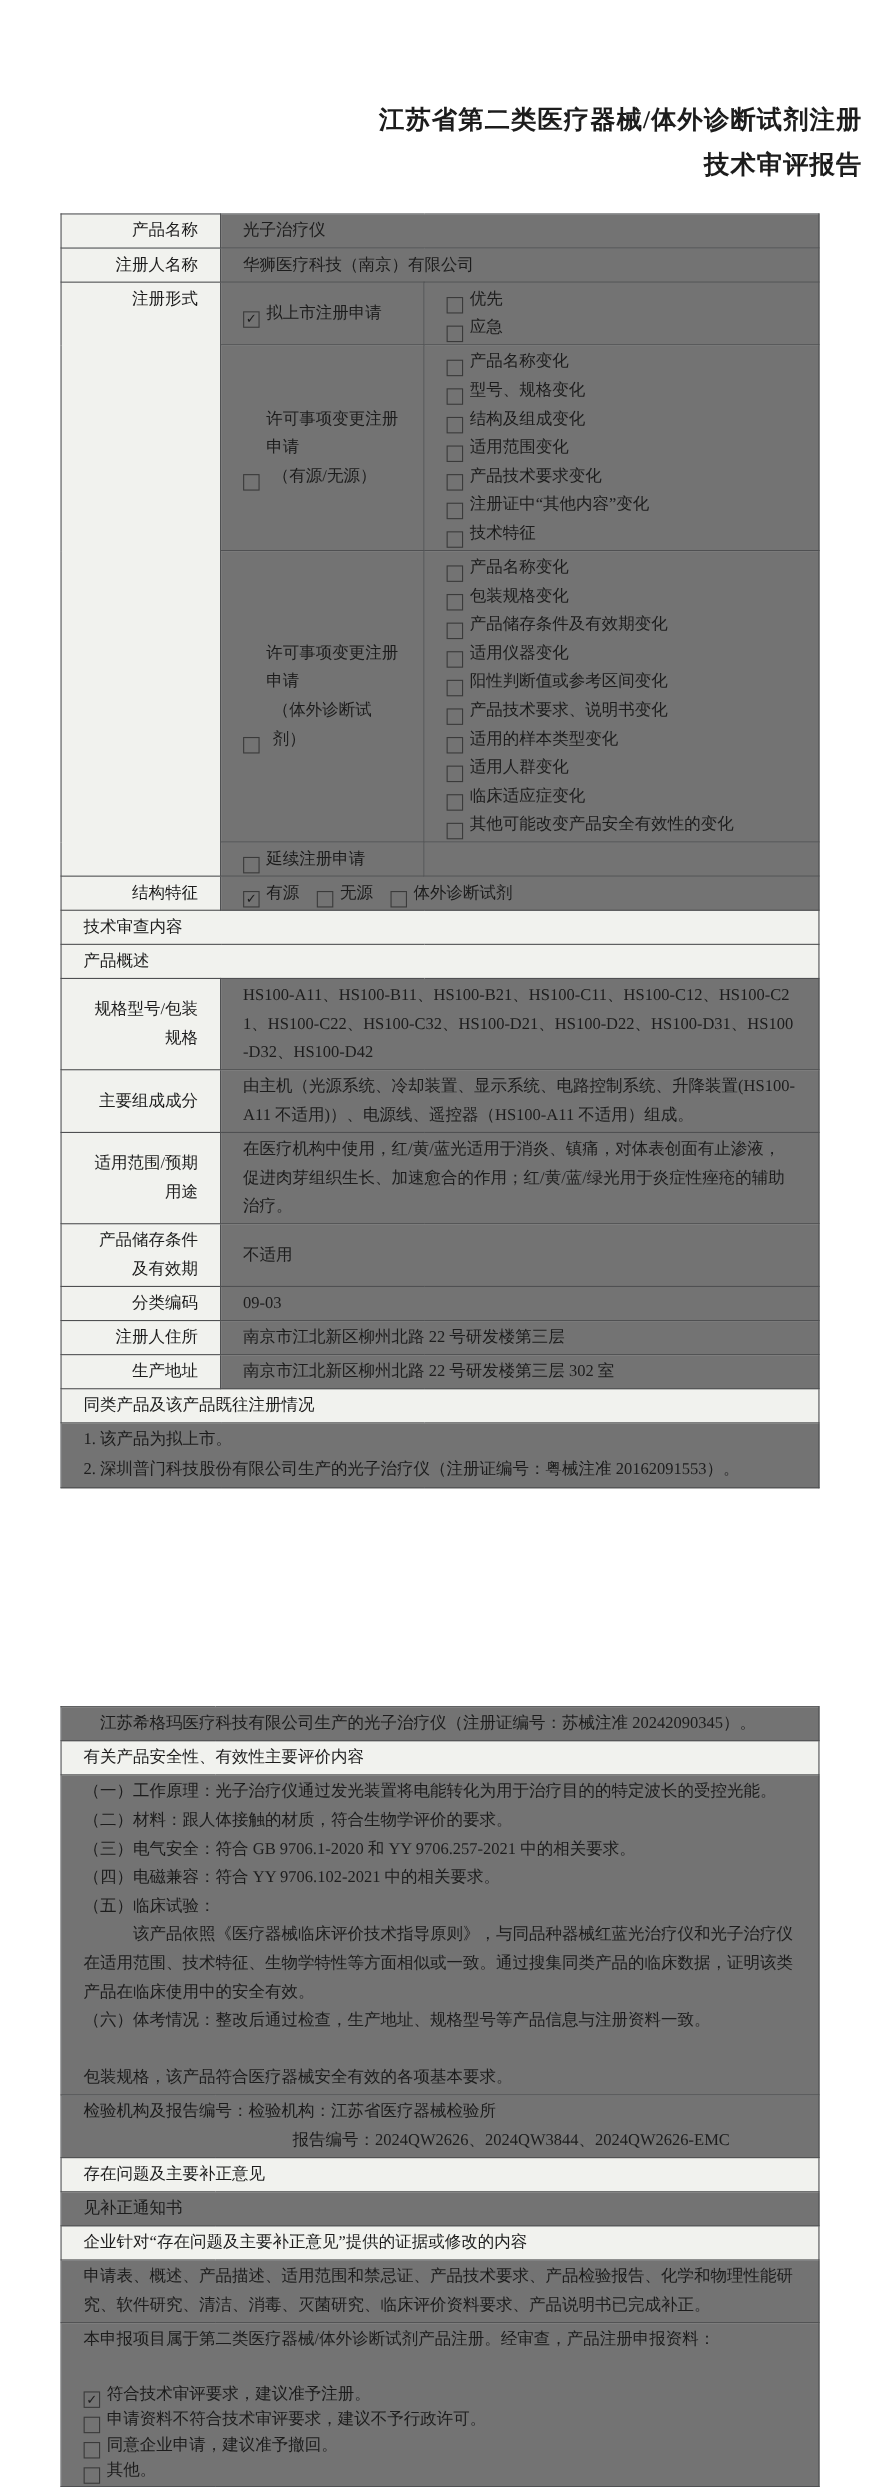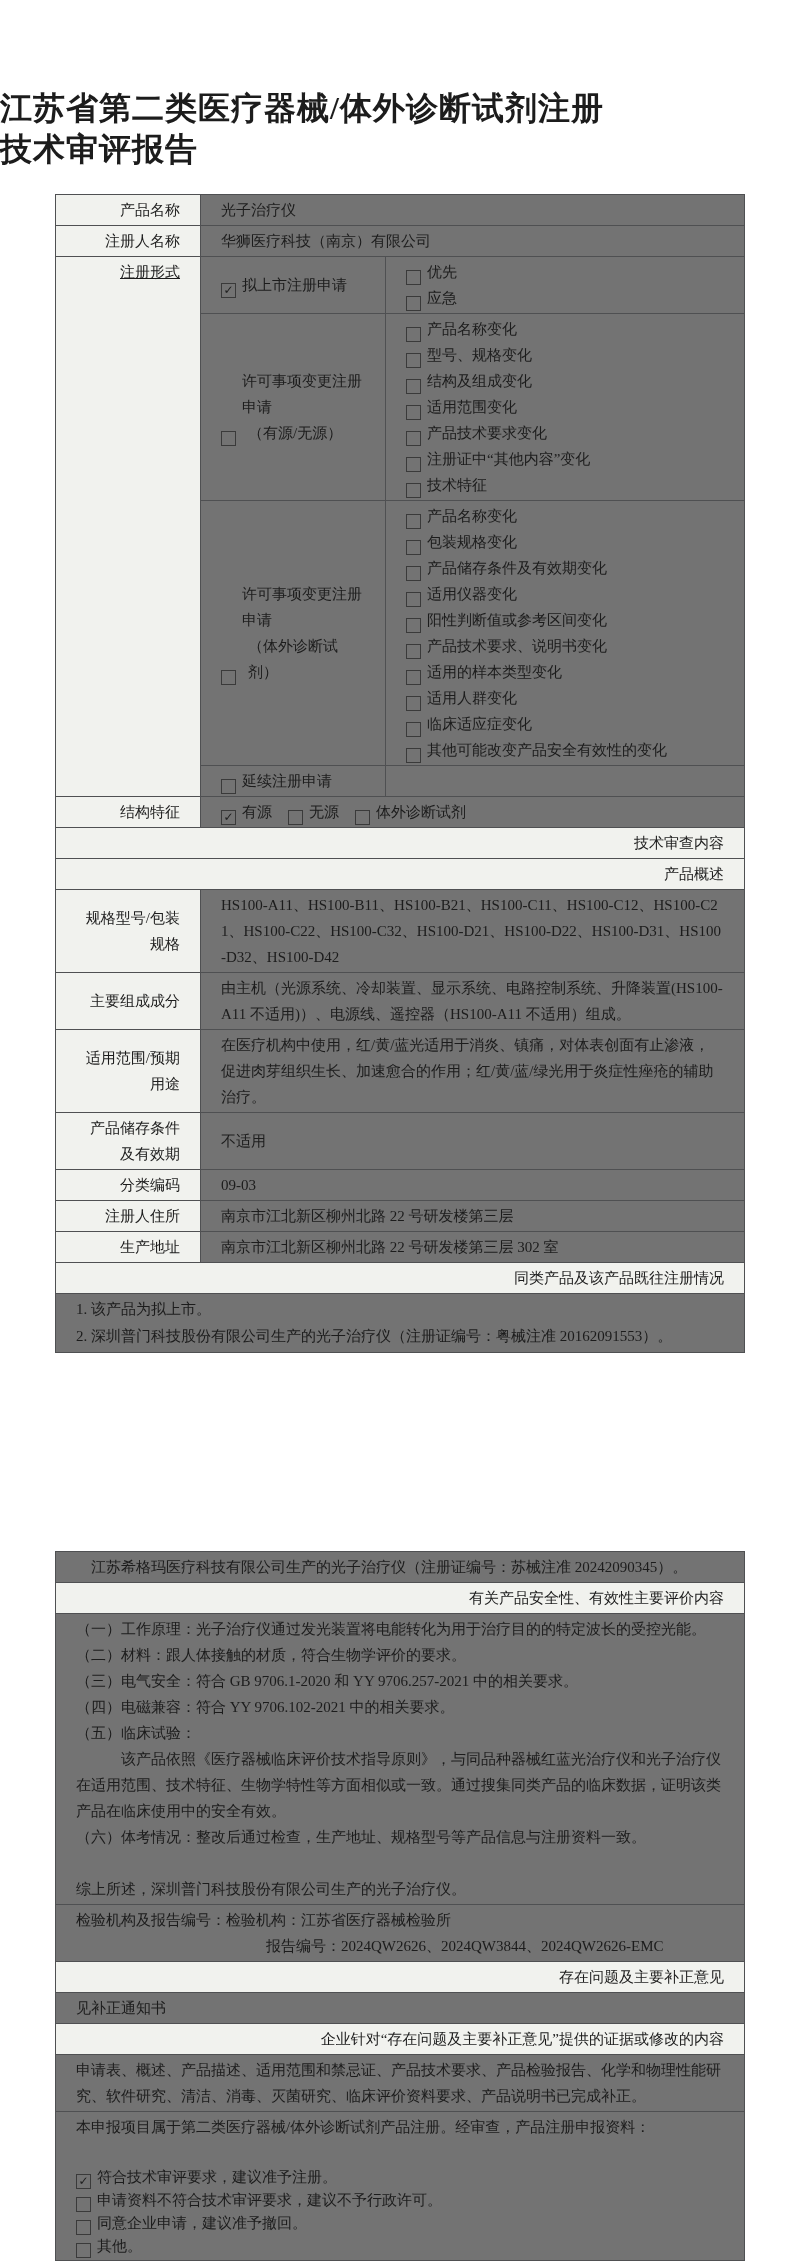--- a/index.html
+++ b/index.html
@@ -12,22 +12,22 @@
     position:relative;
     width:800px;
     height:2261px;
     overflow:hidden;
     background:#ffffff;
     font-family:"Liberation Serif","DejaVu Serif",serif;
     color:var(--text);
   }
   .title{
     margin:88px 16px 0 0;
-    text-align:left;
-    font-size:32px;
+    text-align:right;
+    font-size:23px;
     font-weight:bold;
     line-height:41px;
     letter-spacing:1px;
   }
   table.t{
     border-collapse:collapse;
     width:690px;
     margin:0 auto;
     font-size:15px;
     table-layout:fixed;
@@ -41,24 +41,24 @@
     vertical-align:middle;
     word-break:break-all;
     overflow-wrap:break-word;
   }
   table.t{border:1.5px solid #3e3f41;}
   .lbl{
     background:var(--header-bg);
     text-align:right;
     vertical-align:middle;
   }
-  .lbl.top{vertical-align:top;text-decoration:underline;}
+  .lbl.top{vertical-align:top;}
   .hdr{
     background:var(--header-bg);
-    text-align:right;
+    text-align:left;
   }
   .val{background:#737373;}
   .vtop{vertical-align:top;}
   .opt{display:flex;align-items:flex-end;line-height:26px;}
   .t2 .opt{line-height:23px;}
   .cb{
     flex:0 0 auto;
     display:inline-block;
     width:13px;height:13px;
     border:1.5px solid #3a3a3a;
@@ -330,21 +330,21 @@
         <td class="val" colspan="2">
           <div>
               <div class="tline">（一）工作原理：光子治疗仪通过发光装置将电能转化为用于治疗目的的特定波长的受控光能。</div>
               <div class="tline">（二）材料：跟人体接触的材质，符合生物学评价的要求。</div>
               <div class="tline">（三）电气安全：符合 GB 9706.1-2020 和 YY 9706.257-2021 中的相关要求。</div>
               <div class="tline">（四）电磁兼容：符合 YY 9706.102-2021 中的相关要求。</div>
               <div class="tline">（五）临床试验：</div>
               <div class="tline">　　　该产品依照《医疗器械临床评价技术指导原则》，与同品种器械红蓝光治疗仪和光子治疗仪在适用范围、技术特征、生物学特性等方面相似或一致。通过搜集同类产品的临床数据，证明该类产品在临床使用中的安全有效。</div>
               <div class="tline">（六）体考情况：整改后通过检查，生产地址、规格型号等产品信息与注册资料一致。</div>
               <div class="tline"></div>
-              <div class="tline">综上所述，深圳普门科技股份有限公司生产的光子治疗仪。</div>
+              <div class="tline">包装规格，该产品符合医疗器械安全有效的各项基本要求。</div>
             </div>
         </td>
       </tr>
       <tr>
         <td class="val" colspan="2">
           <div class="tline">检验机构及报告编号：检验机构：江苏省医疗器械检验所</div>
           <div class="tline indent190">报告编号：2024QW2626、2024QW3844、2024QW2626-EMC</div>
         </td>
       </tr>
       <tr>

